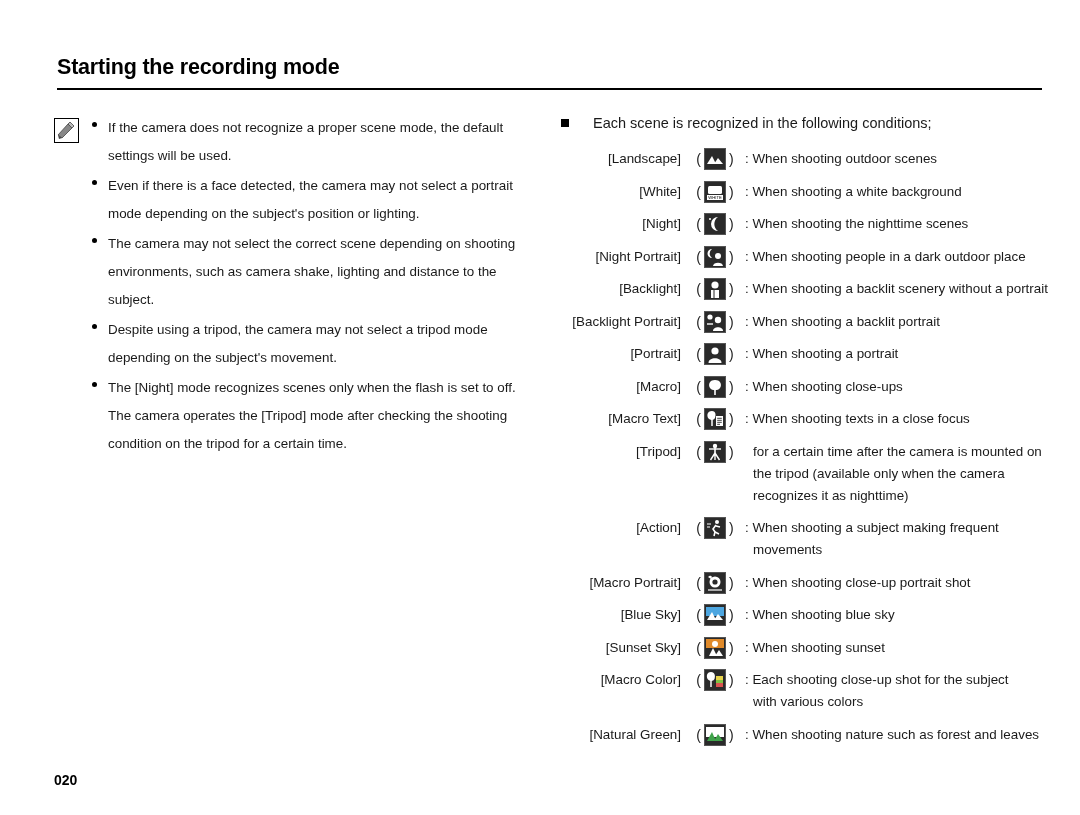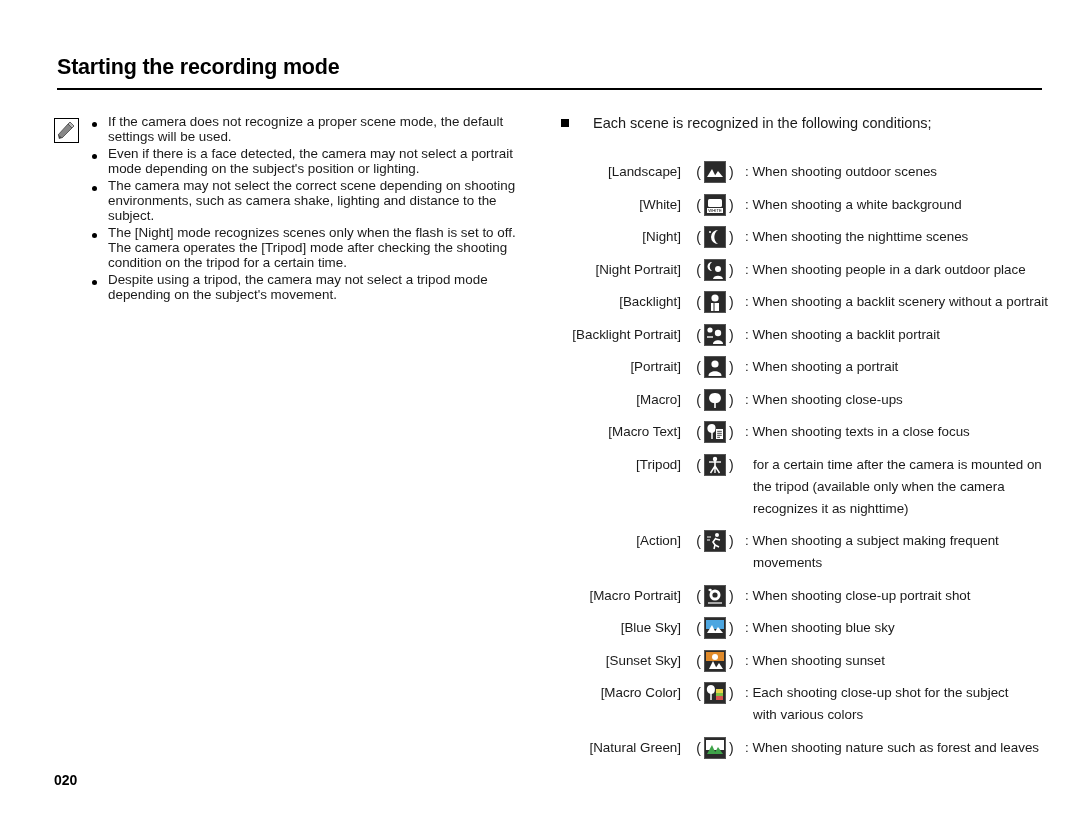--- a/index.html
+++ b/index.html
@@ -70,21 +70,21 @@
     position: absolute;
     left: 36px;
     top: 0;
     width: 450px;
   }
   .bullet {
     position: relative;
     padding-left: 18px;
     margin-bottom: 2px;
     font-size: 13.4px;
-    line-height: 15px;
+    line-height: 28px;
     color: #1a1a1a;
   }
   .bullet::before {
     content: "";
     position: absolute;
     left: 2px;
     top: 7.5px;
     width: 5px;
     height: 5px;
     border-radius: 50%;
@@ -109,21 +109,21 @@
     content: "";
     position: absolute;
     left: 0px;
     top: 6px;
     width: 8px;
     height: 8px;
     background: #000;
   }
   .scene-list {
     position: relative;
-    margin-top: 28px;
+    margin-top: 15px;
   }
   .scene-row {
     position: relative;
     display: flex;
     align-items: flex-start;
     margin-bottom: 10.5px;
   }
   .scene-label {
     width: 120px;
     text-align: right;
@@ -188,22 +188,22 @@
       <svg width="22" height="22" viewBox="0 0 22 22">
         <path d="M3 16 L13 5 L17 9 L7 19 Z" fill="#888" stroke="#444" stroke-width="0.8"></path>
         <path d="M3 16 L4 20 L7 19 Z" fill="#444"></path>
         <path d="M13 5 L15 3 L19 7 L17 9 Z" fill="#bbb" stroke="#444" stroke-width="0.8"></path>
       </svg>
     </div>
     <div class="bullets">
       <div class="bullet">If the camera does not recognize a proper scene mode, the default settings will be used.</div>
       <div class="bullet">Even if there is a face detected, the camera may not select a portrait mode depending on the subject's position or lighting.</div>
       <div class="bullet">The camera may not select the correct scene depending on shooting environments, such as camera shake, lighting and distance to the subject.</div>
+      <div class="bullet">Despite using a tripod, the camera may not select a tripod mode depending on the subject's movement.</div>
       <div class="bullet">The [Night] mode recognizes scenes only when the flash is set to off. The camera operates the [Tripod] mode after checking the shooting condition on the tripod for a certain time.</div>
-      <div class="bullet">Despite using a tripod, the camera may not select a tripod mode depending on the subject's movement.</div>
     </div>
   </div>
 
   <div class="right-col">
     <div class="sec-head">Each scene is recognized in the following conditions;</div>
 
     <div class="scene-list">
 
       <div class="scene-row">
         <div class="scene-label">[Landscape]</div>

